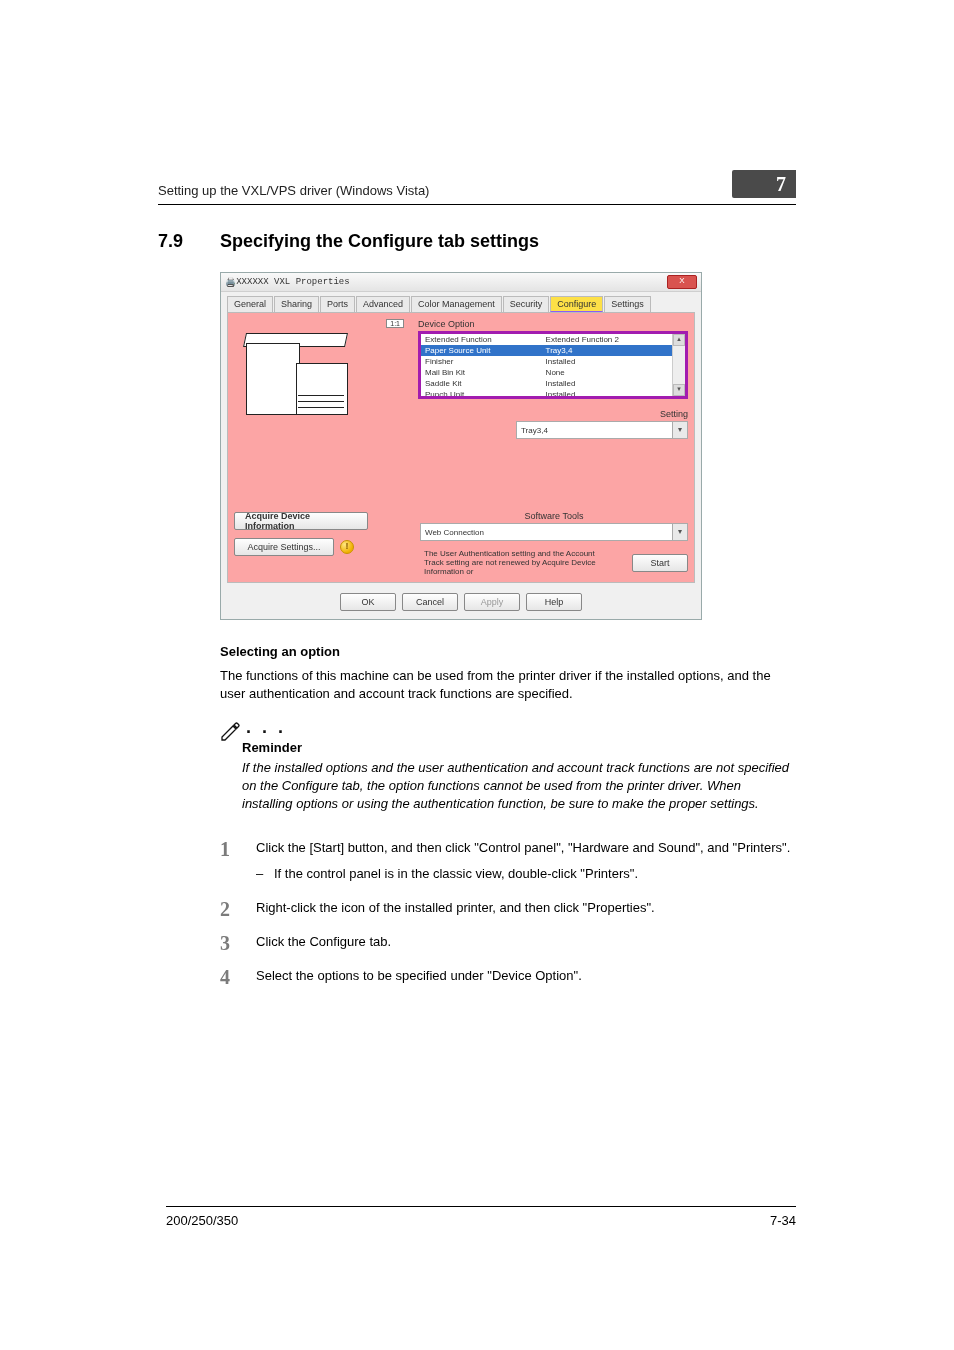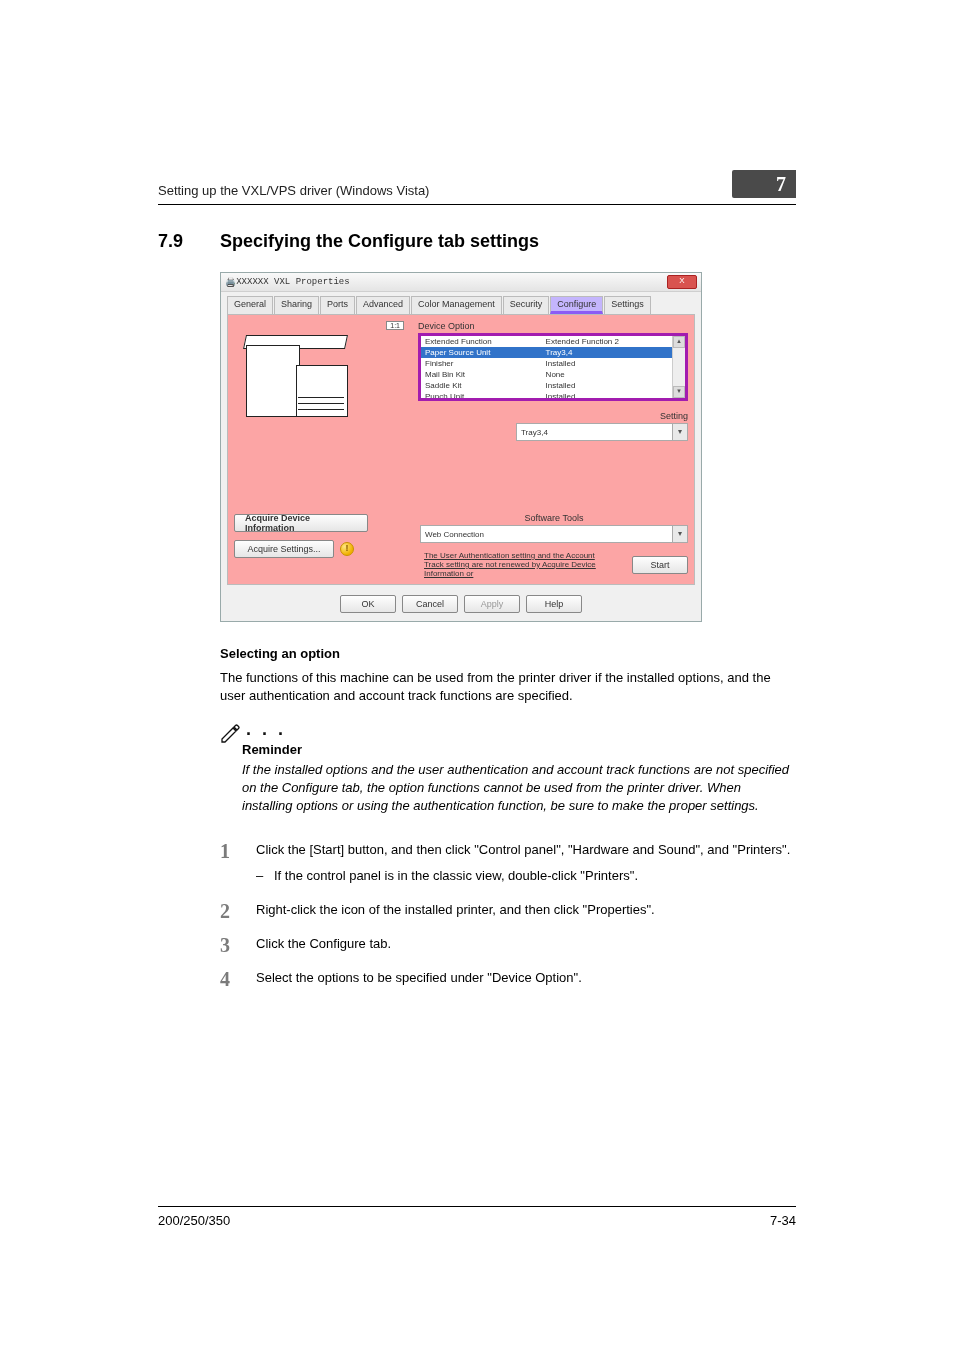--- a/index.html
+++ b/index.html
@@ -93,22 +93,22 @@
   }
   .dlg-tab {
     border: 1px solid #bbb;
     border-bottom: none;
     background: #eaeaea;
     padding: 2px 6px;
     font-size: 9px;
     color: #333;
   }
   .dlg-tab.active {
-    background: #c4b5fd;
-    border-bottom: 3px solid #8b5cf6;
+    background: #fde047;
+    border-bottom: 1px solid #8b5cf6;
     position: relative;
     z-index: 2;
   }
   .dlg-body {
     margin: 0 6px 4px 6px;
     border: 1px solid #bbb;
     background: #fca5a5;
     padding: 6px;
     position: relative;
     min-height: 240px;
@@ -194,21 +194,21 @@
     border-radius: 2px;
     box-sizing: border-box;
   }
   .hint-icon {
     display: inline-block; width: 12px; height: 12px; border-radius: 50%;
     background: radial-gradient(circle at 30% 30%, #ffe680, #f0b000 70%);
     border: 1px solid #c89200;
     text-align: center; font-size: 9px; line-height: 11px; color: #8a5a00;
     margin-left: 6px; font-weight: bold;
   }
-  .hint-text { font-size: 8px; margin-left: 4px; display: inline-block; max-width: 190px; vertical-align: middle; text-decoration: underline; }
+  .hint-text { font-size: 8px; margin-left: 4px; display: inline-block; max-width: 190px; vertical-align: middle; }
   .sw-hdr { font-size: 9px; text-align: center; margin-bottom: 2px; }
 
   .dlg-footer {
     display: flex;
     justify-content: center;
     gap: 6px;
     padding: 6px 0 8px 0;
   }
   .winbtn.sm { min-width: 56px; }
   .winbtn.disabled { color: #999; }
@@ -280,21 +280,21 @@
   }
   .substep::before {
     content: "–";
     display: inline-block;
     width: 18px;
     text-indent: 0;
   }
 
   .footer {
     position: absolute;
-    left: 0; right: 0; bottom: -28px;
+    left: 8px; right: 0; bottom: -28px;
     border-top: 1px solid #000;
     padding-top: 6px;
     display: flex;
     font-size: 13px;
   }
   .footer .l { flex: 1; }
 </style>
 </head>
 <body>
 

